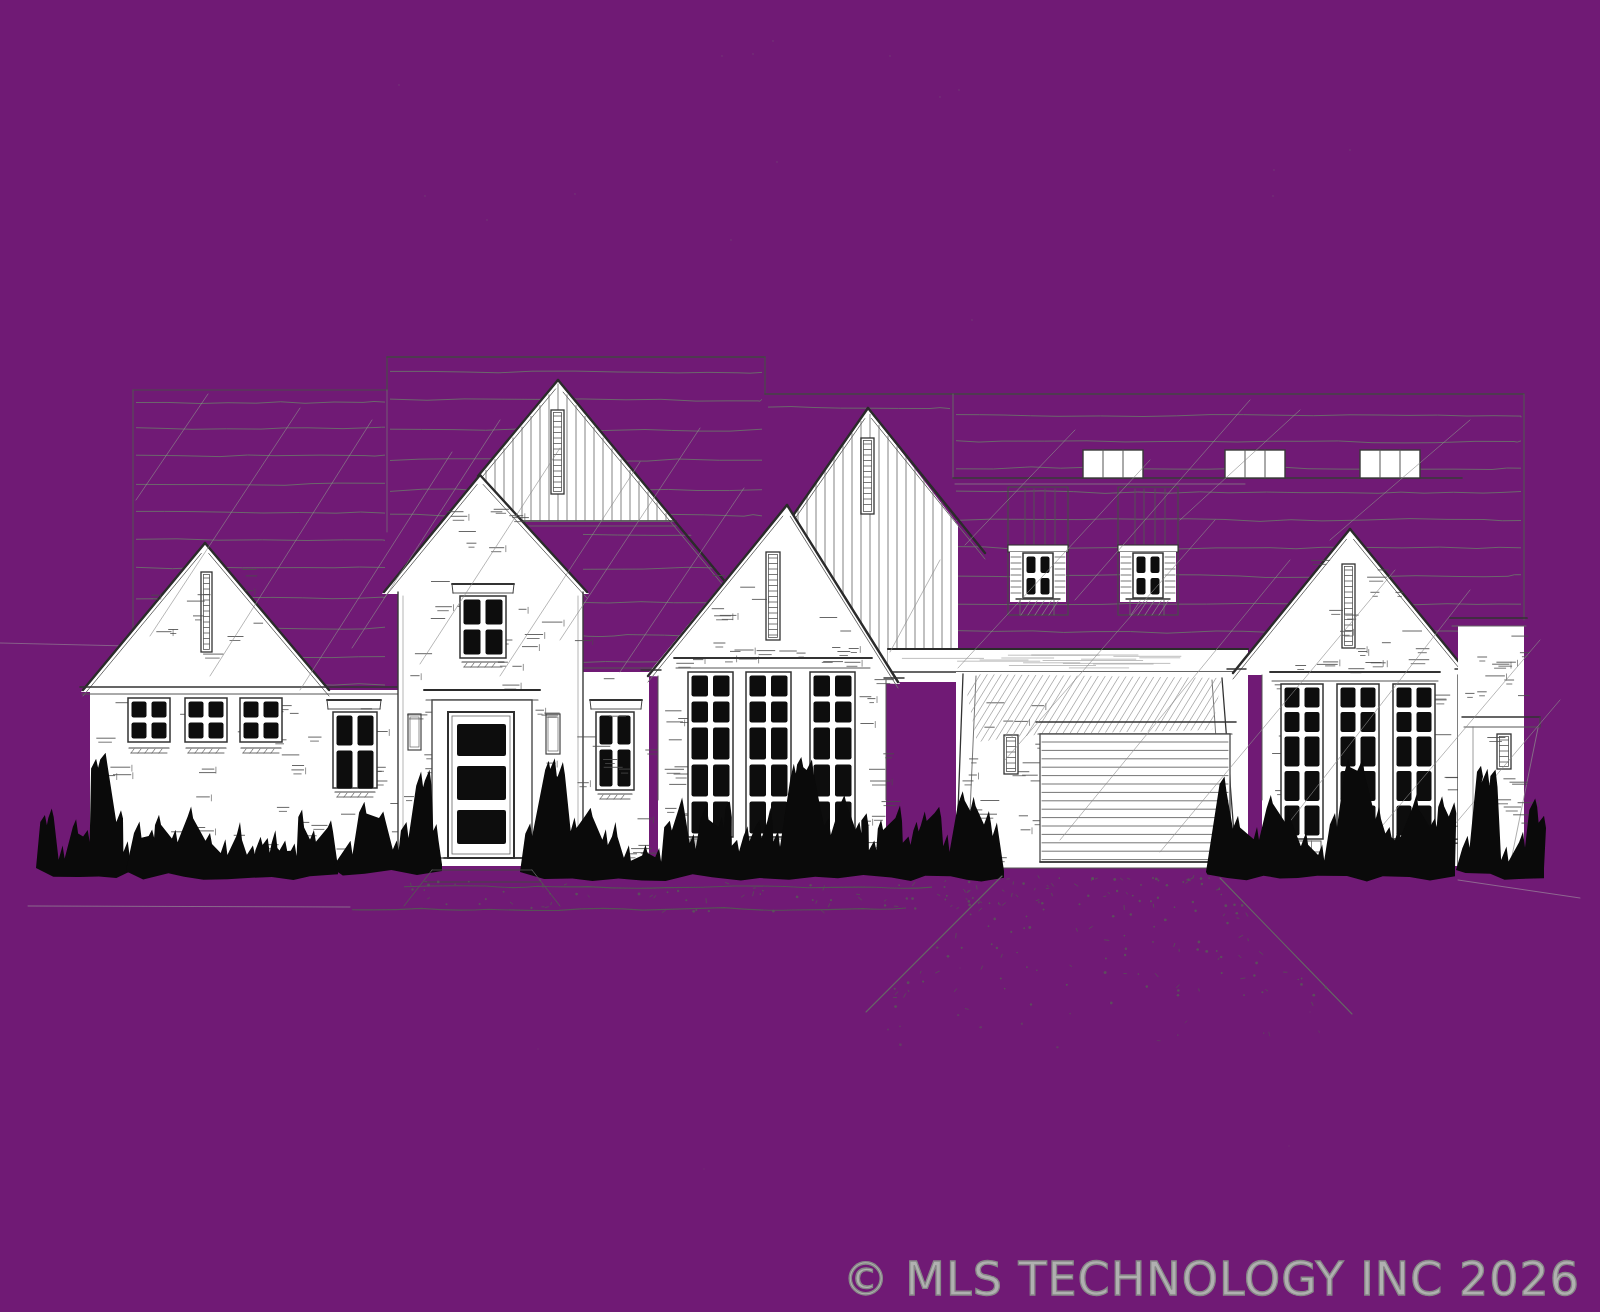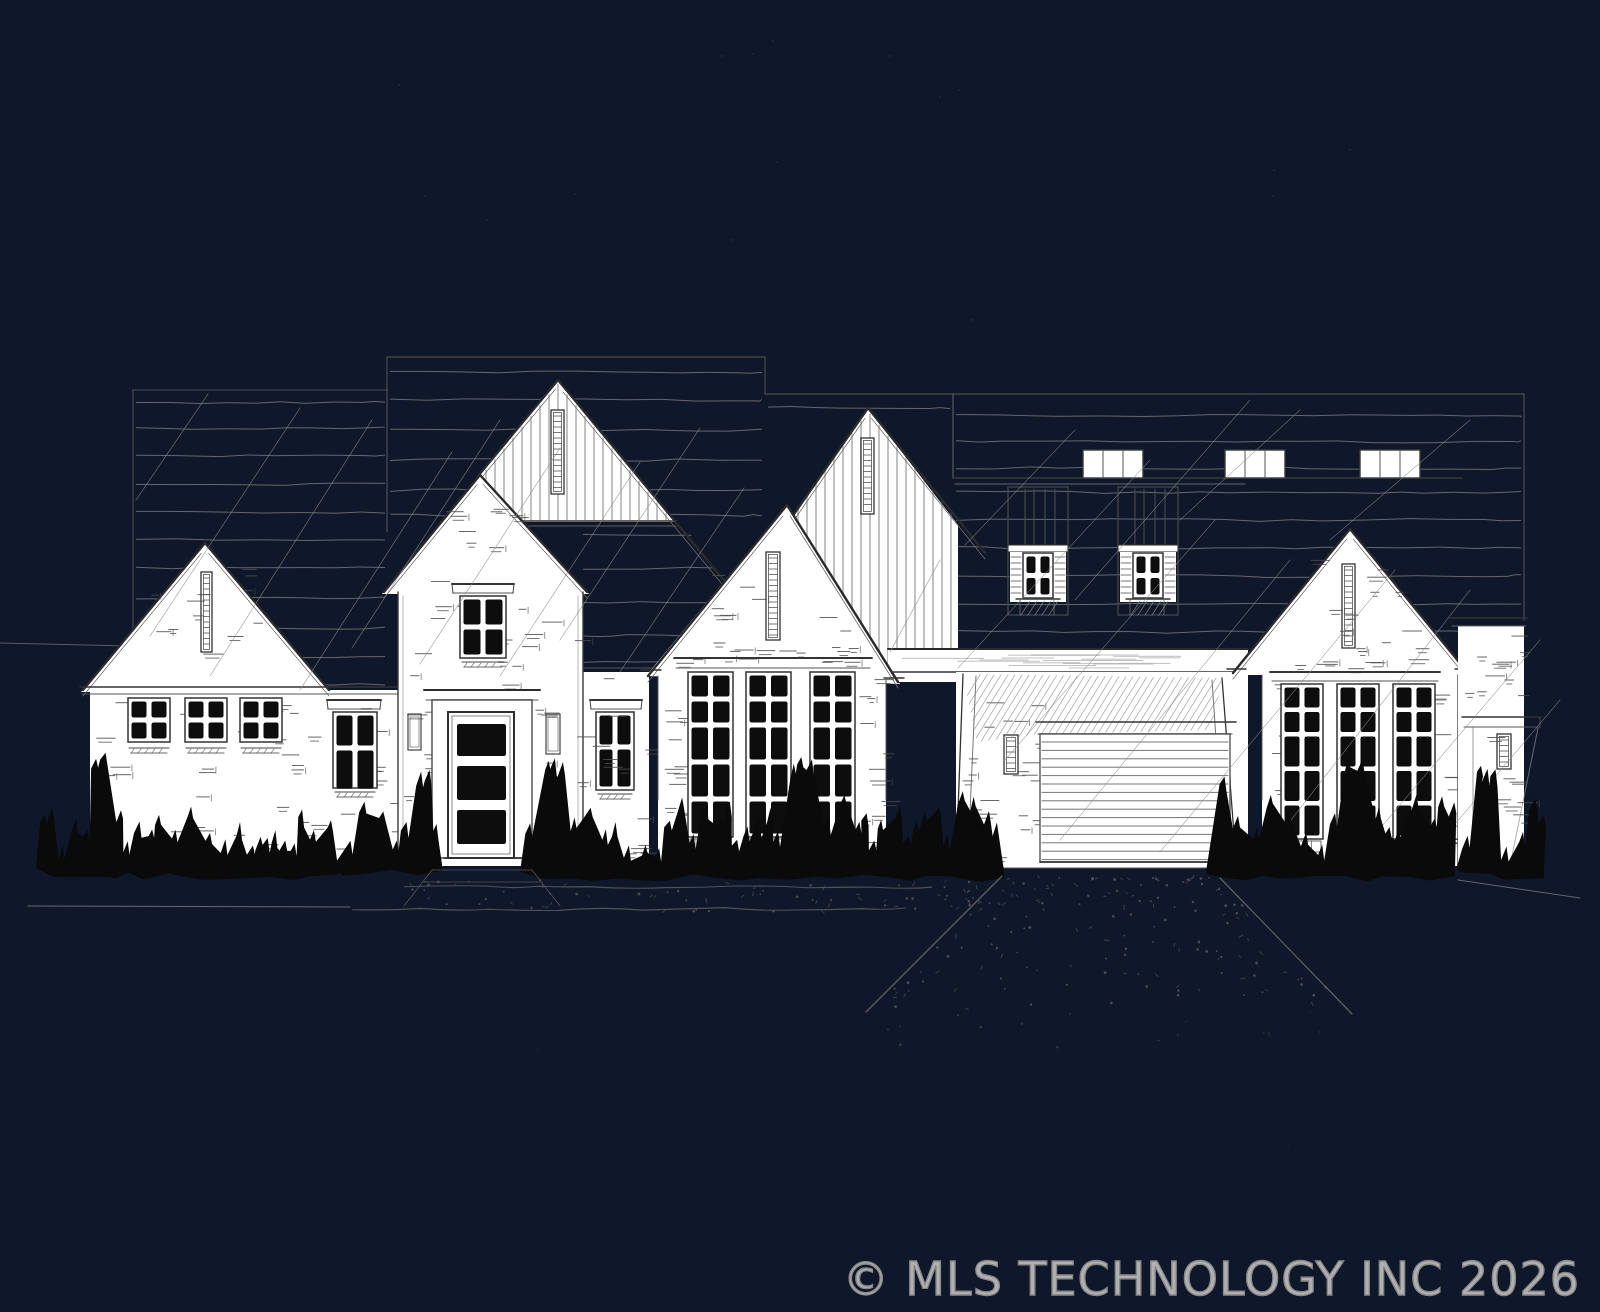--- a/index.html
+++ b/index.html
@@ -1,16 +1,16 @@
 <!DOCTYPE html>
 <html><head>
 <meta charset="utf-8">
 <style>
   html,body{margin:0;padding:0;background:#ffffff;}
-  .stage{position:relative;width:1600px;height:1312px;margin:0;background:#0f172a;overflow:hidden;
+  .stage{position:relative;width:1600px;height:1312px;margin:0;background:#701a75;overflow:hidden;
          font-family:"DejaVu Sans","Liberation Sans",sans-serif;}
   .stage svg{position:absolute;left:0;top:0;width:1600px;height:1312px;display:block;}
   .watermark{
     position:absolute;right:20px;bottom:10px;
     font:400 46px/1 "DejaVu Sans","Liberation Sans",sans-serif;
     letter-spacing:1px;
     color:#b0b0b0;
     -webkit-text-stroke:1.3px #878787;
     user-select:none;white-space:nowrap;
   }

